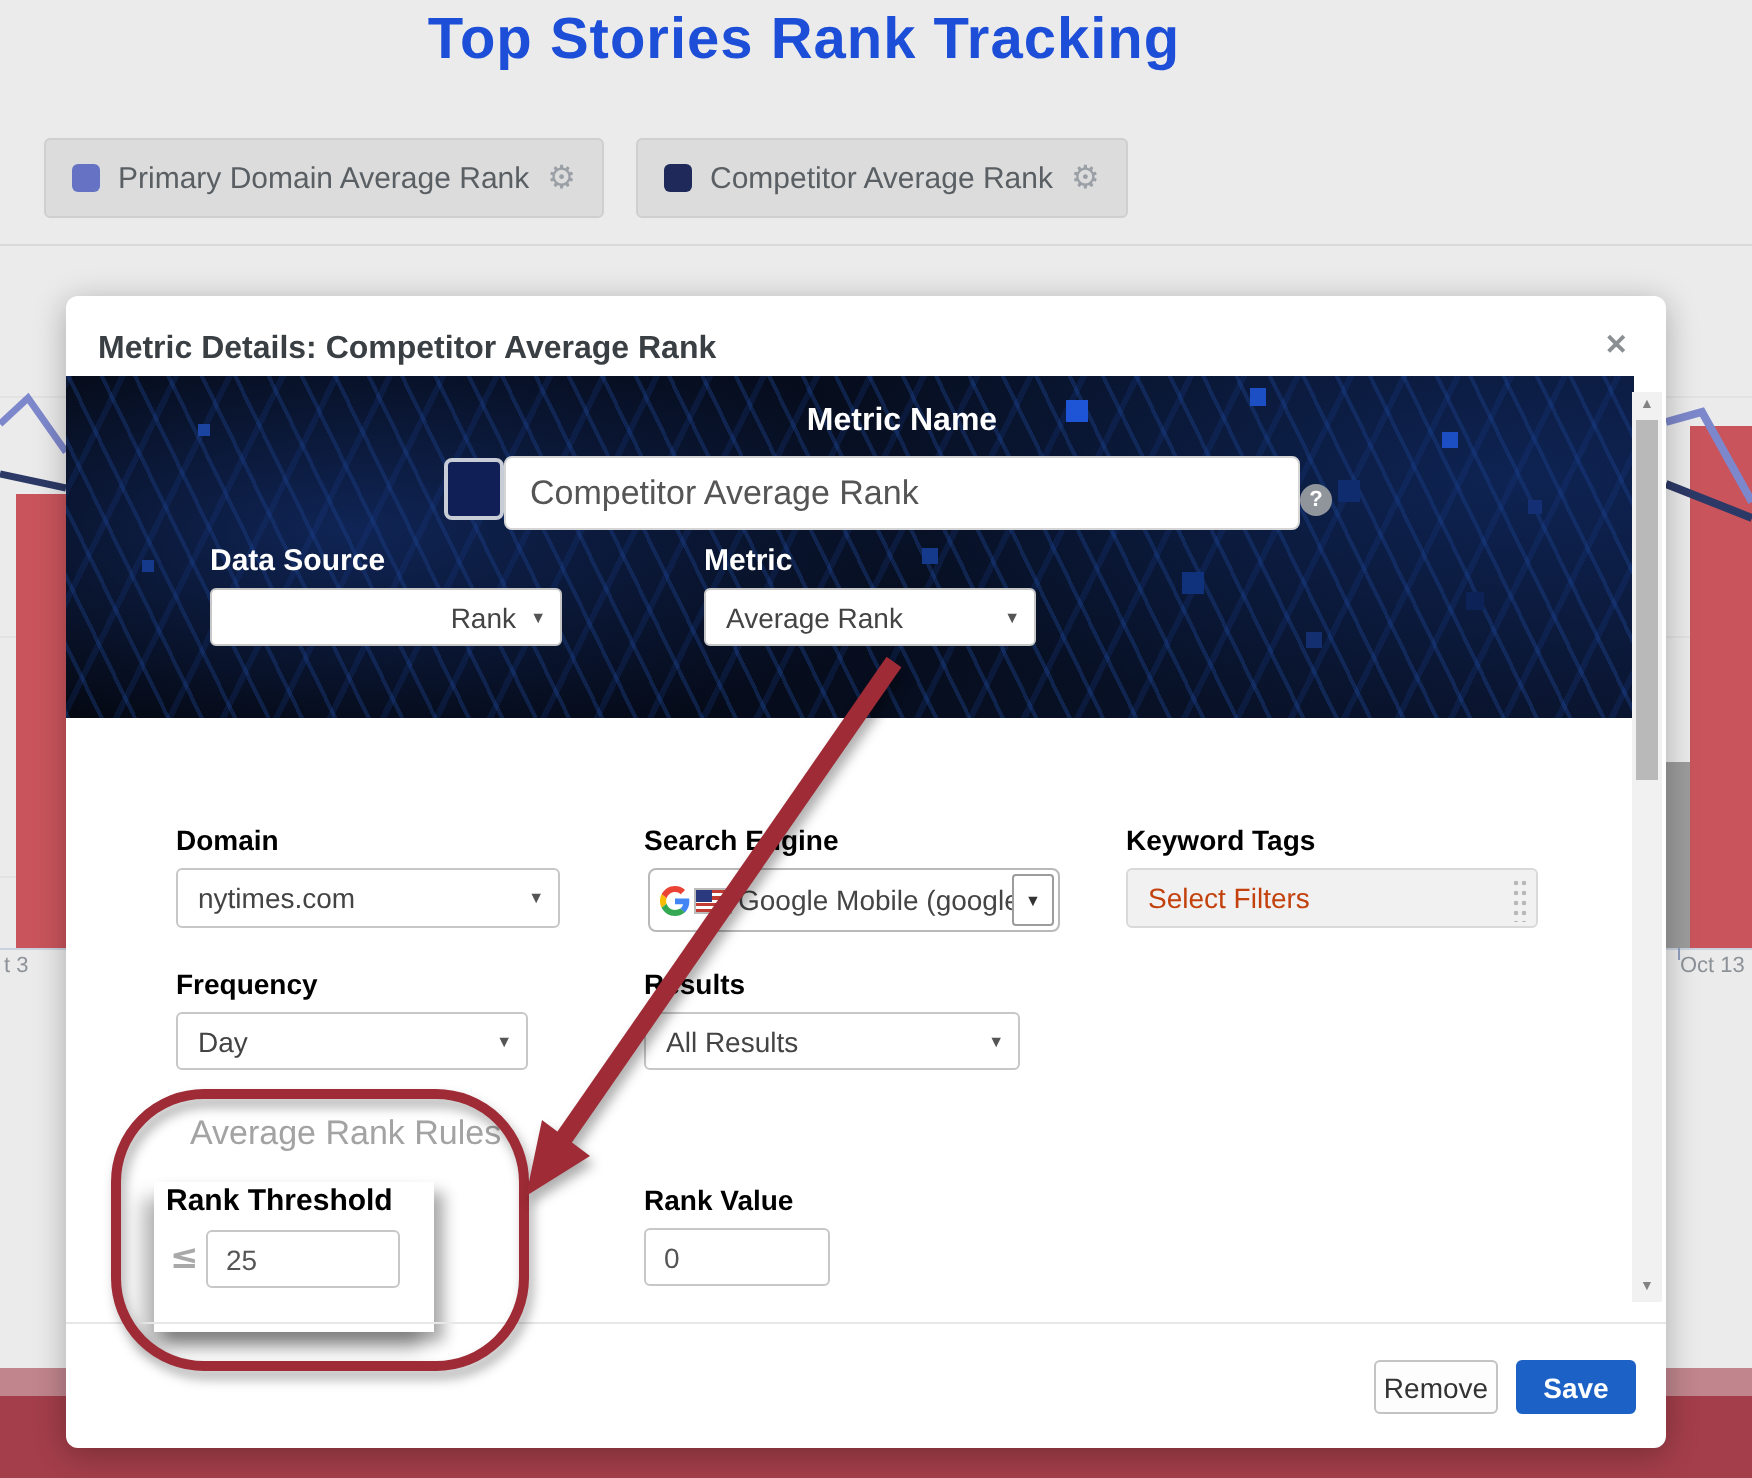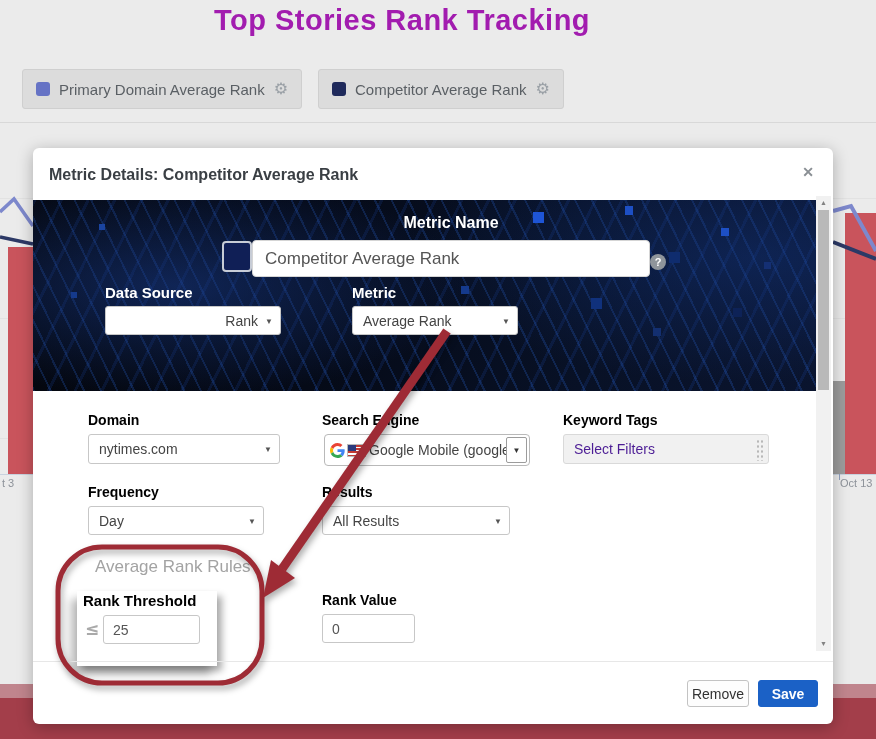--- a/index.html
+++ b/index.html
@@ -1,41 +1,41 @@
 <!DOCTYPE html>
 <html><head>
 <meta charset="utf-8">
 <style>
   html,body{margin:0;padding:0;background:#ebebeb;font-family:"Liberation Sans",sans-serif;}
   #stage{position:relative;width:876px;height:739px;overflow:hidden;background:#ebebeb;}
 
   
   .page-title{position:absolute;top:4px;left:0;width:804px;text-align:center;
-    font-size:29px;font-weight:bold;color:#a21caf;letter-spacing:.5px;}
+    font-size:29px;font-weight:bold;color:#1d4ed8;letter-spacing:.5px;}
   .legend-row{position:absolute;top:69px;left:22px;display:flex;gap:16px;}
   .legend-btn{display:inline-flex;align-items:center;gap:9px;height:38px;padding:0 13px;
     background:#dcdcdc;border:1px solid #cfcfcf;border-radius:3px;color:#5a5f64;
     font-size:15px;cursor:pointer;}
   .swatch{width:14px;height:14px;border-radius:3px;display:inline-block;}
   .gear{font-family:"DejaVu Sans",sans-serif;color:#9aa0a6;font-size:16px;line-height:1;}
   .top-divider{position:absolute;top:122px;left:0;width:876px;height:1px;background:#d8d8d8;}
 
   
   #bg-chart{position:absolute;top:0;left:0;z-index:1;}
   .axis-label{position:absolute;font-size:11px;color:#8d9299;z-index:1;}
 
   
   .modal{position:absolute;left:33px;top:148px;width:800px;height:576px;background:#fff;
     border-radius:6px;box-shadow:0 3px 16px rgba(0,0,0,.28);z-index:10;}
   .modal-header{position:absolute;top:0;left:0;right:0;height:52px;}
   .modal-title{position:absolute;left:16px;top:18px;font-size:16px;font-weight:600;color:#3a3f44;}
   .modal-close{position:absolute;right:19px;top:16px;font-size:14px;font-weight:bold;color:#8a8f94;cursor:pointer;}
 
   
-  .hero{position:absolute;left:0;top:52px;width:784px;height:191px;overflow:hidden;
+  .hero{position:absolute;left:0;top:40px;width:784px;height:171px;overflow:hidden;
     background:
       radial-gradient(ellipse 420px 160px at 18% 45%, rgba(25,60,140,.55), transparent 70%),
       radial-gradient(ellipse 500px 180px at 92% 30%, rgba(20,55,130,.45), transparent 70%),
       repeating-linear-gradient(64deg, rgba(45,110,230,.22) 0 2px, transparent 2px 15px),
       repeating-linear-gradient(116deg, rgba(30,80,190,.16) 0 3px, transparent 3px 24px),
       linear-gradient(90deg,#04070f 0%,#050a17 35%,#081126 70%,#0a142e 100%);}
   .hero .sq{position:absolute;display:block;background:#1d4fc4;}
   .hero-label{position:absolute;color:#fff;font-weight:bold;font-size:15px;}
   .metric-name-label{left:219px;top:14px;width:398px;text-align:center;font-size:16px;}
   .hero-checkbox{position:absolute;left:189px;top:41px;width:26px;height:27px;background:#101f56;
@@ -63,21 +63,21 @@
   .flag{flex:0 0 auto;width:17px;height:11px;margin-right:3px;position:relative;
     background:repeating-linear-gradient(#c23b34 0 1.6px,#fff 1.6px 3.2px);border:.5px solid #bbb;}
   .flag:before{content:"";position:absolute;left:0;top:0;width:8px;height:6px;background:#2b3a7e;}
   .se-text{flex:1 1 auto;font-size:14px;color:#444;white-space:nowrap;overflow:hidden;}
   .se-btn{flex:0 0 auto;width:19px;height:24px;border:1px solid #9c9c9c;border-radius:2px;background:#fff;
     display:flex;align-items:center;justify-content:center;font-size:8px;color:#333;}
 
   
   .kt-input{position:absolute;left:530px;top:286px;width:206px;height:30px;box-sizing:border-box;
     background:#f1f1f1;border:1px solid #d9d9d9;border-radius:3px;display:flex;align-items:center;
-    padding:12px 10px;font-size:14px;color:#4c1d95;cursor:text;}
+    padding:12px 10px;font-size:14px;color:#c2410c;cursor:text;}
   .kt-grip{position:absolute;right:4px;top:4px;width:8px;height:22px;
     background-image:radial-gradient(circle,#b8b8b8 1px,transparent 1.3px);background-size:4px 5px;}
 
   
   .callout{position:absolute;left:44px;top:443px;width:140px;height:75px;background:#fff;
     box-shadow:5px 5px 7px rgba(0,0,0,.32), -6px 8px 9px rgba(0,0,0,.28);}
   .lte{position:absolute;left:8px;top:28px;font-size:17px;font-weight:bold;color:#a9a9a9;
     font-family:"DejaVu Sans",sans-serif;}
 
   

